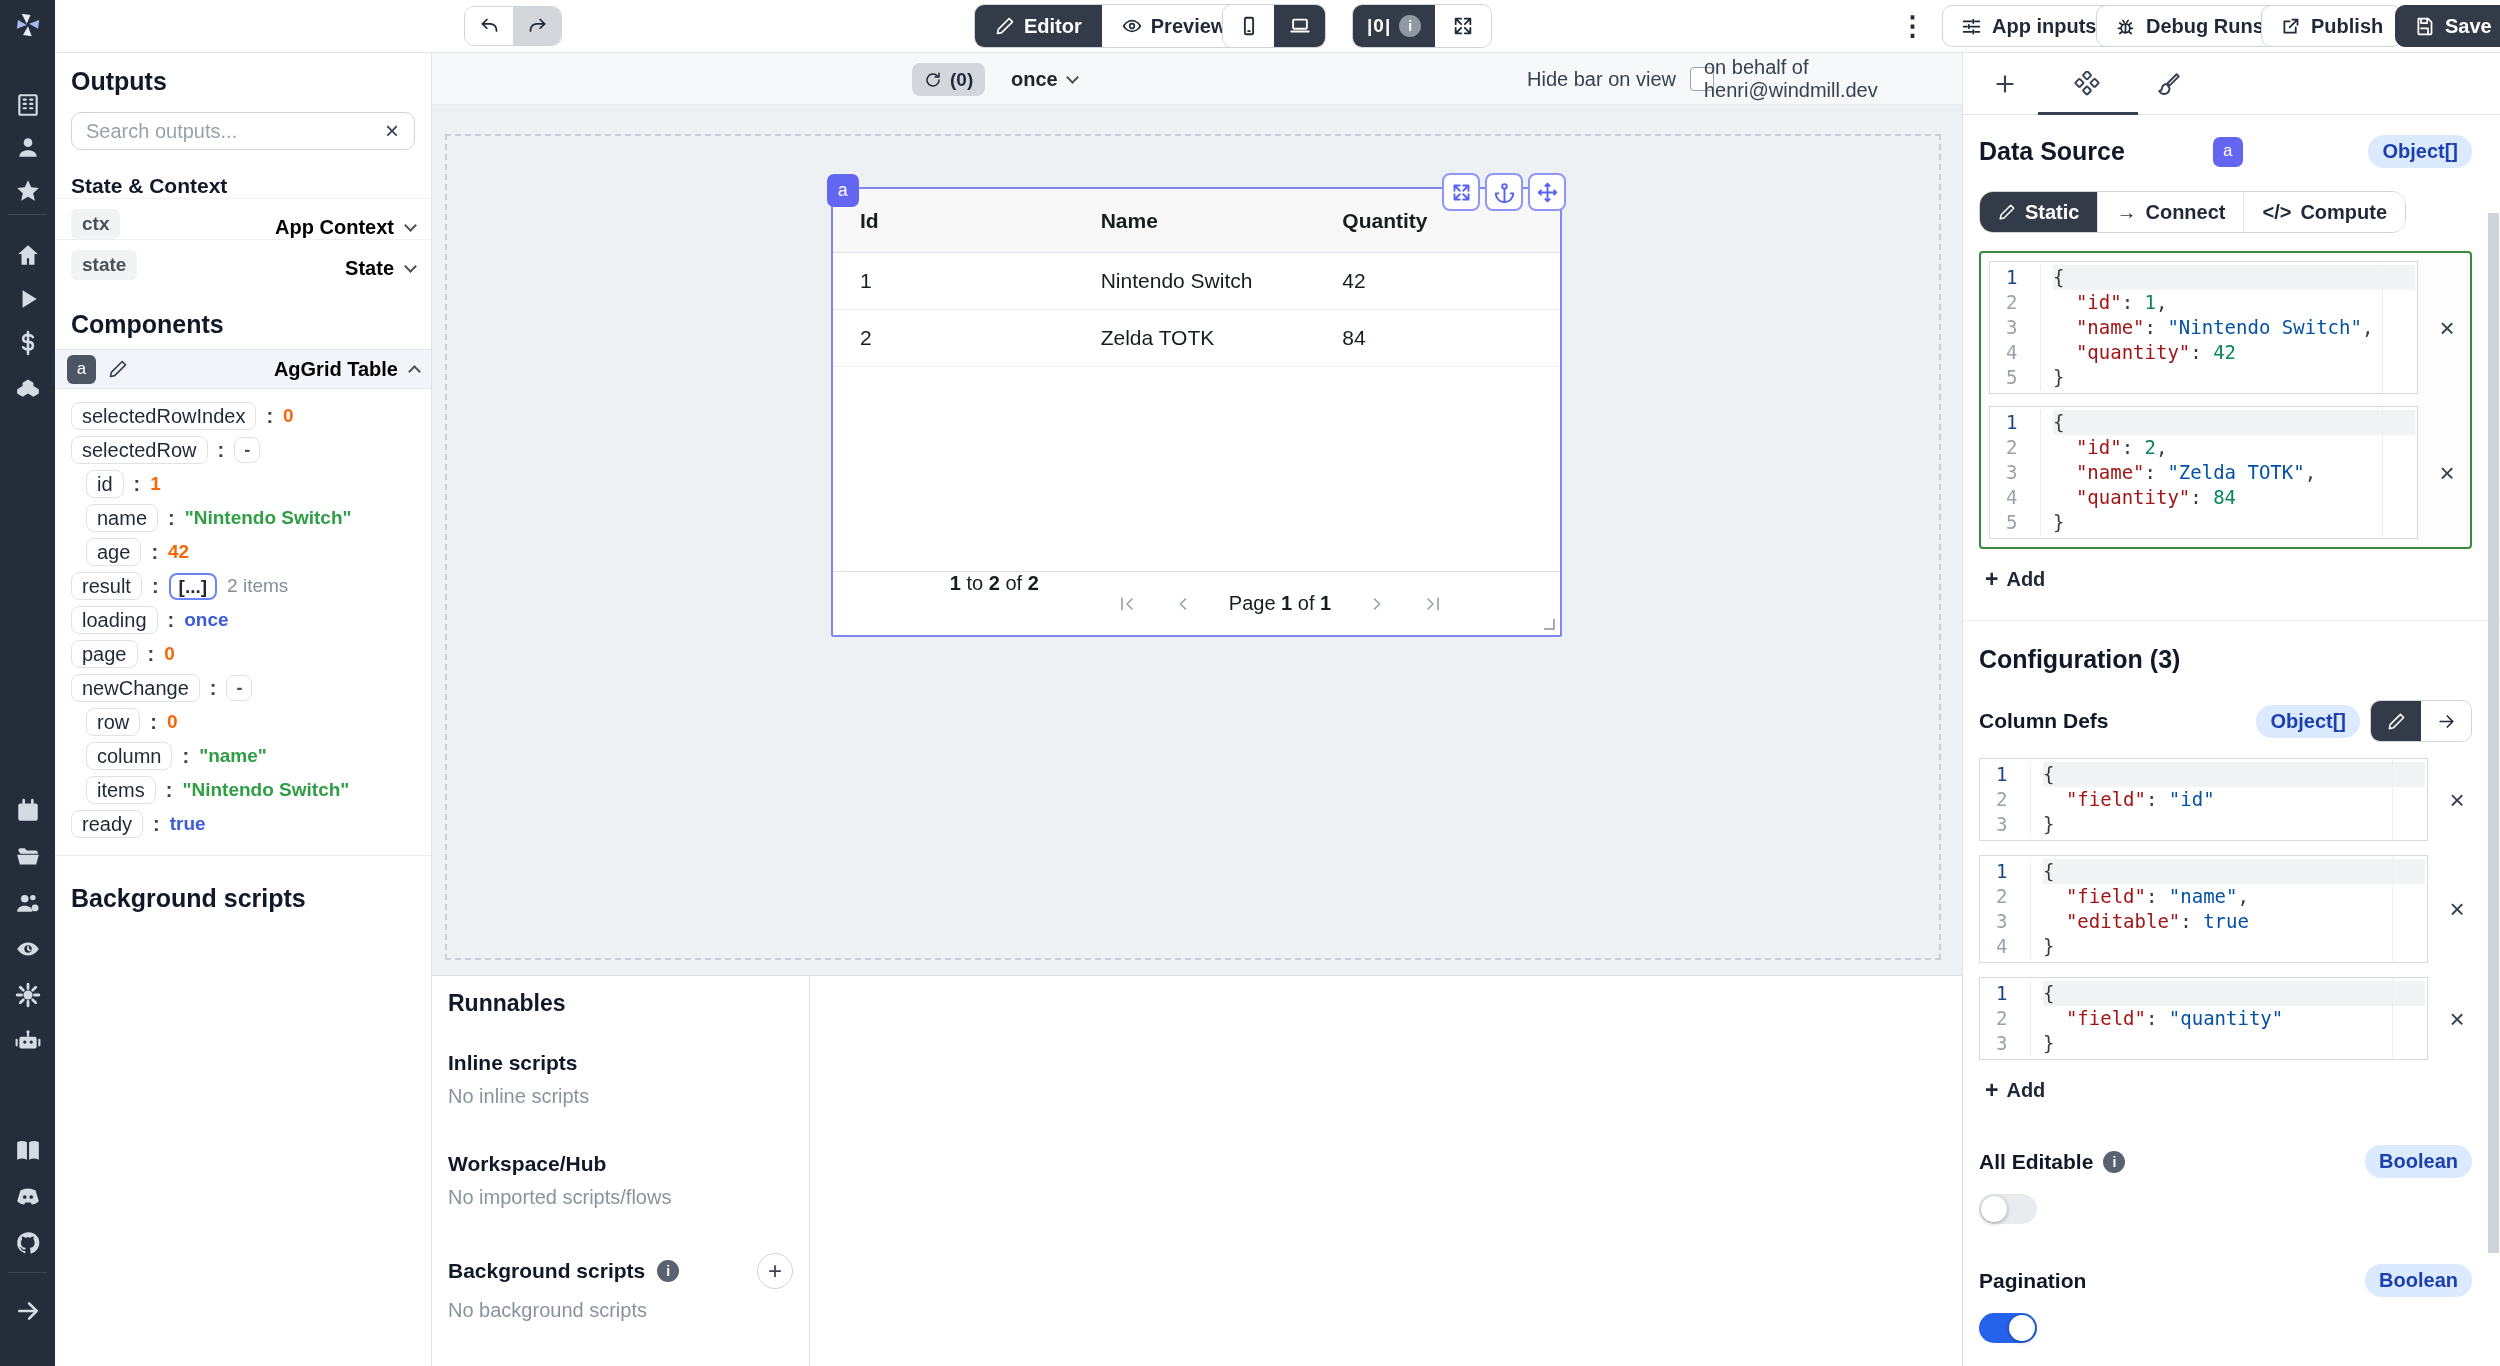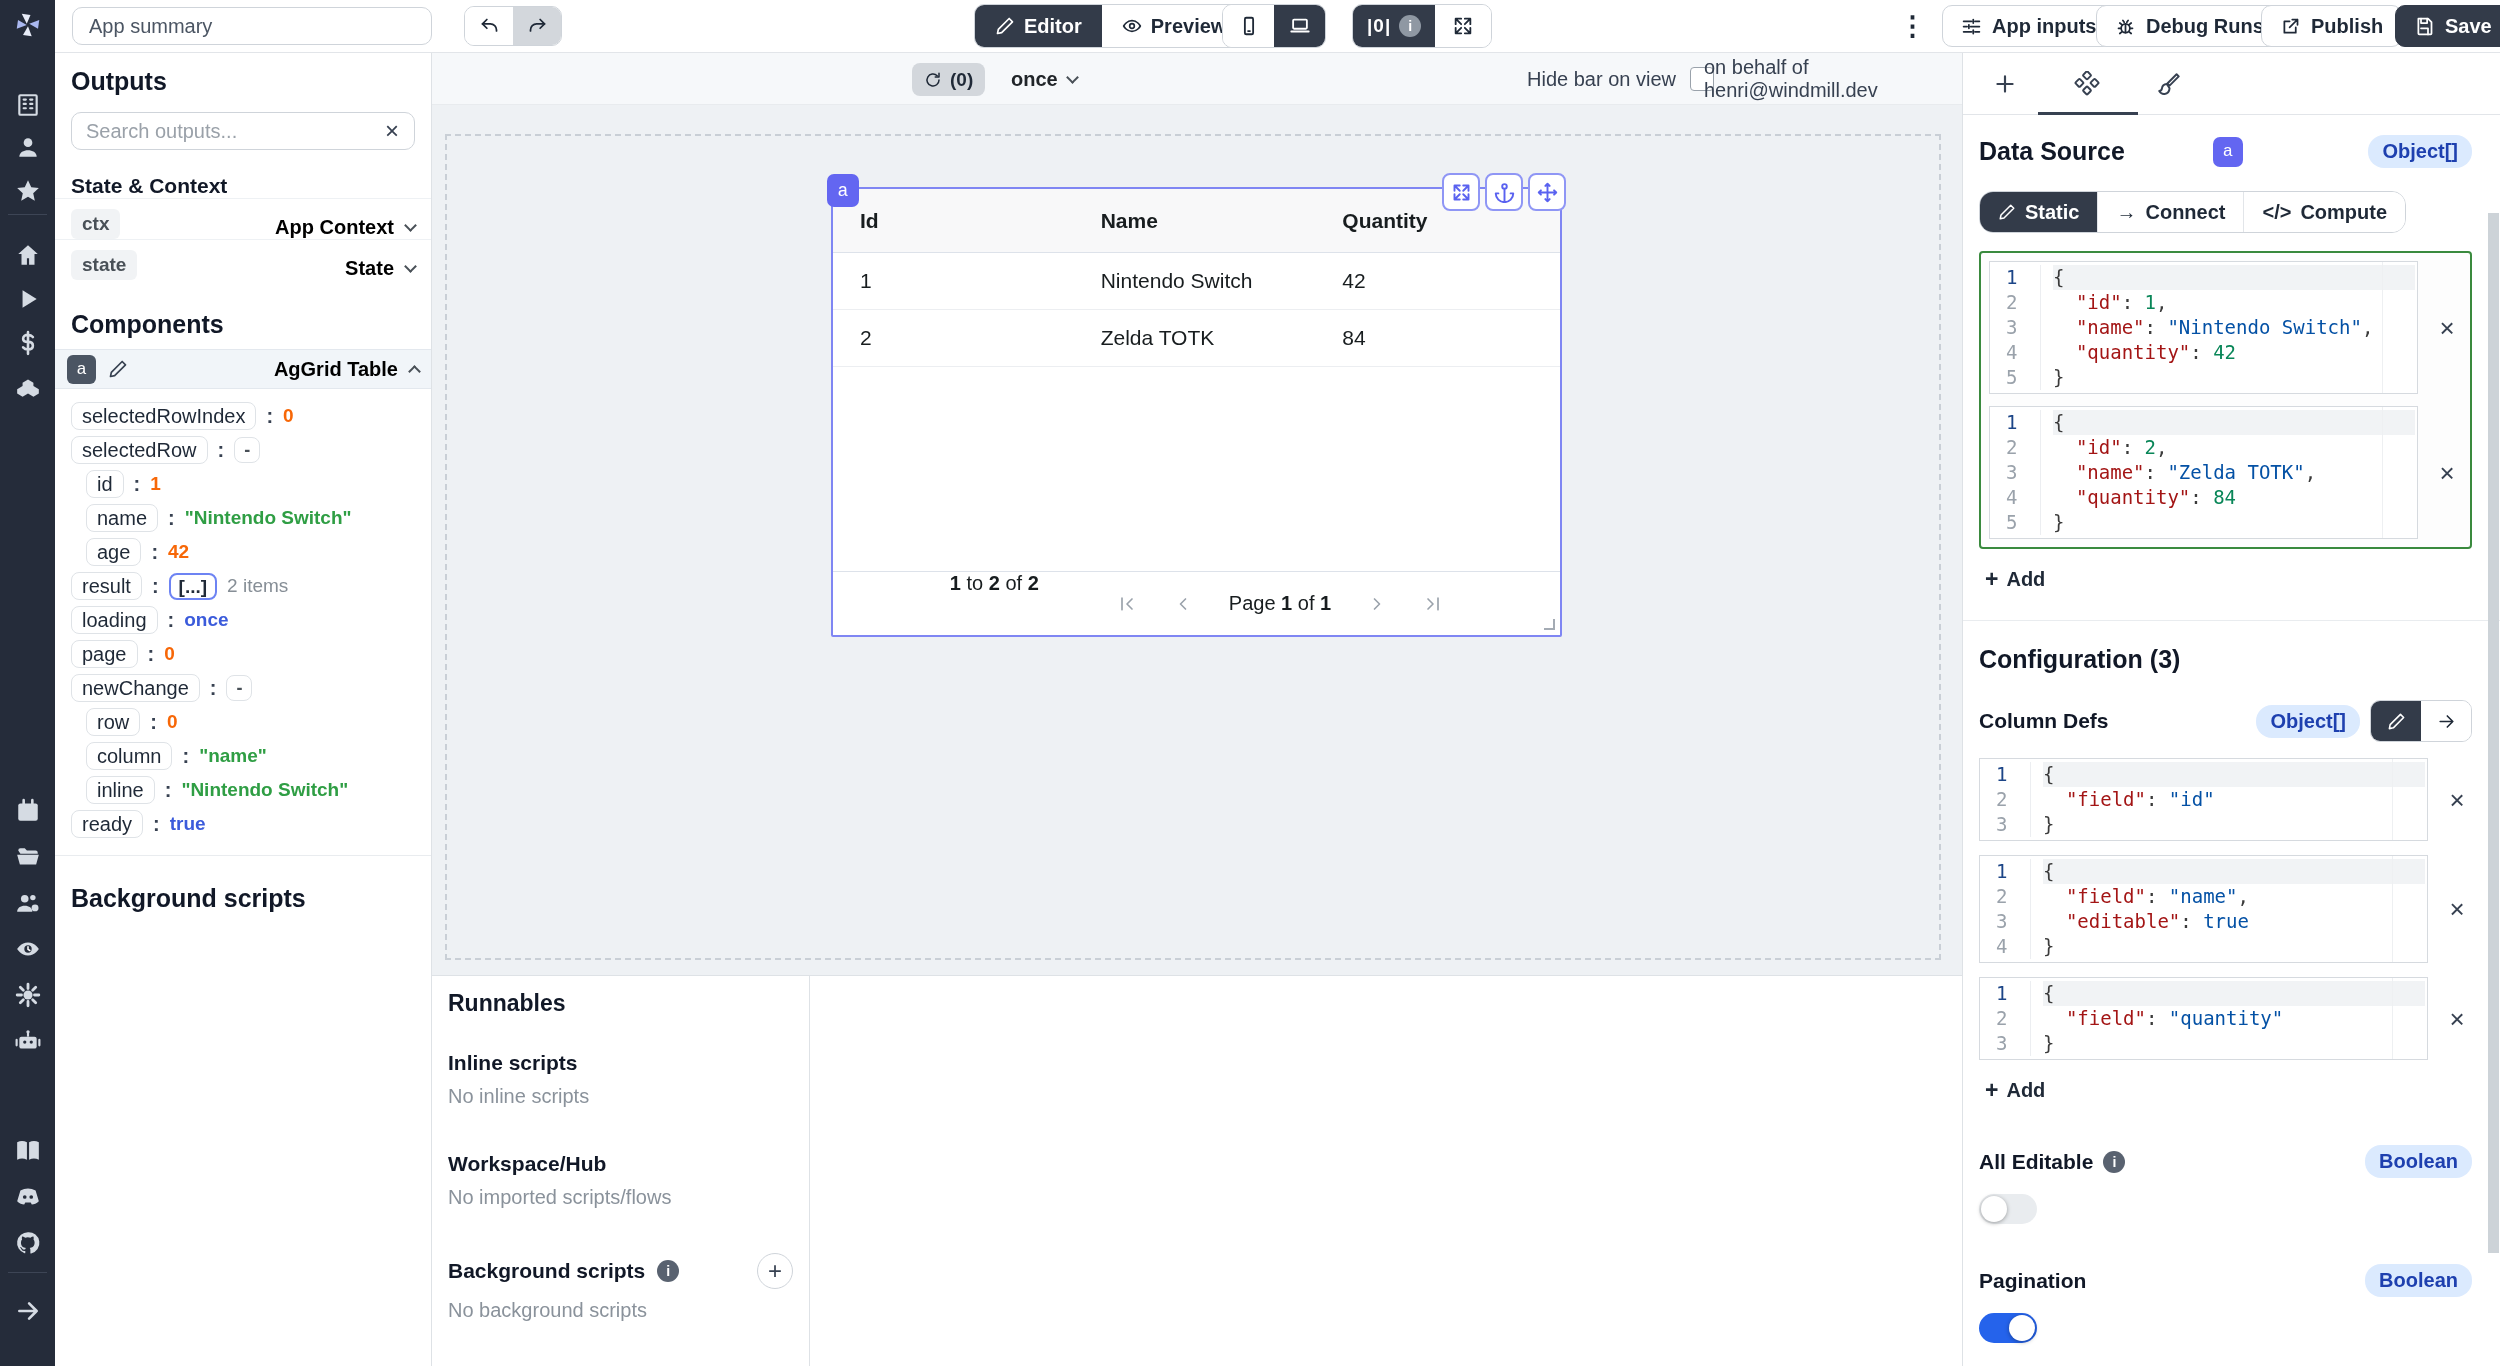--- a/index.html
+++ b/index.html
@@ -271,21 +271,20 @@
       </button>
     <div class="rail-div" style="top:1272px"></div>
     <button class="rail-btn" style="top:1292px">
         <svg class="st" viewBox="0 0 24 24" style="stroke-width:2.4">
           <path d="M4 12h16M13 5l7 7-7 7"></path>
         </svg>
       </button>
   </aside>
 
   <header class="topbar">
-    <input class="tb input-app" style="left: 17px;" placeholder="App summary">
     <div class="tb seg" style="left:409px">
       <button class="sq">
           <svg class="st" viewBox="0 0 24 24">
             <path d="M9 14L4 9l5-5"></path>
             <path d="M4 9h9a7 7 0 017 7v1"></path>
           </svg>
         </button>
       <button class="sq gray">
           <svg class="st" viewBox="0 0 24 24">
             <path d="M15 14l5-5-5-5"></path>
@@ -446,21 +445,21 @@
           <span class="okey">row</span>
           <span class="ocolon">:</span>
           <span class="oval num">0</span>
         </div>
         <div class="out-row ind">
           <span class="okey">column</span>
           <span class="ocolon">:</span>
           <span class="oval str">"name"</span>
         </div>
         <div class="out-row ind">
-          <span class="okey">inline</span>
+          <span class="okey">items</span>
           <span class="ocolon">:</span>
           <span class="oval str">"Nintendo Switch"</span>
         </div>
         <div class="out-row">
           <span class="okey">ready</span>
           <span class="ocolon">:</span>
           <span class="oval bool">true</span>
         </div>
       </div>
     <div class="pdiv"></div>

